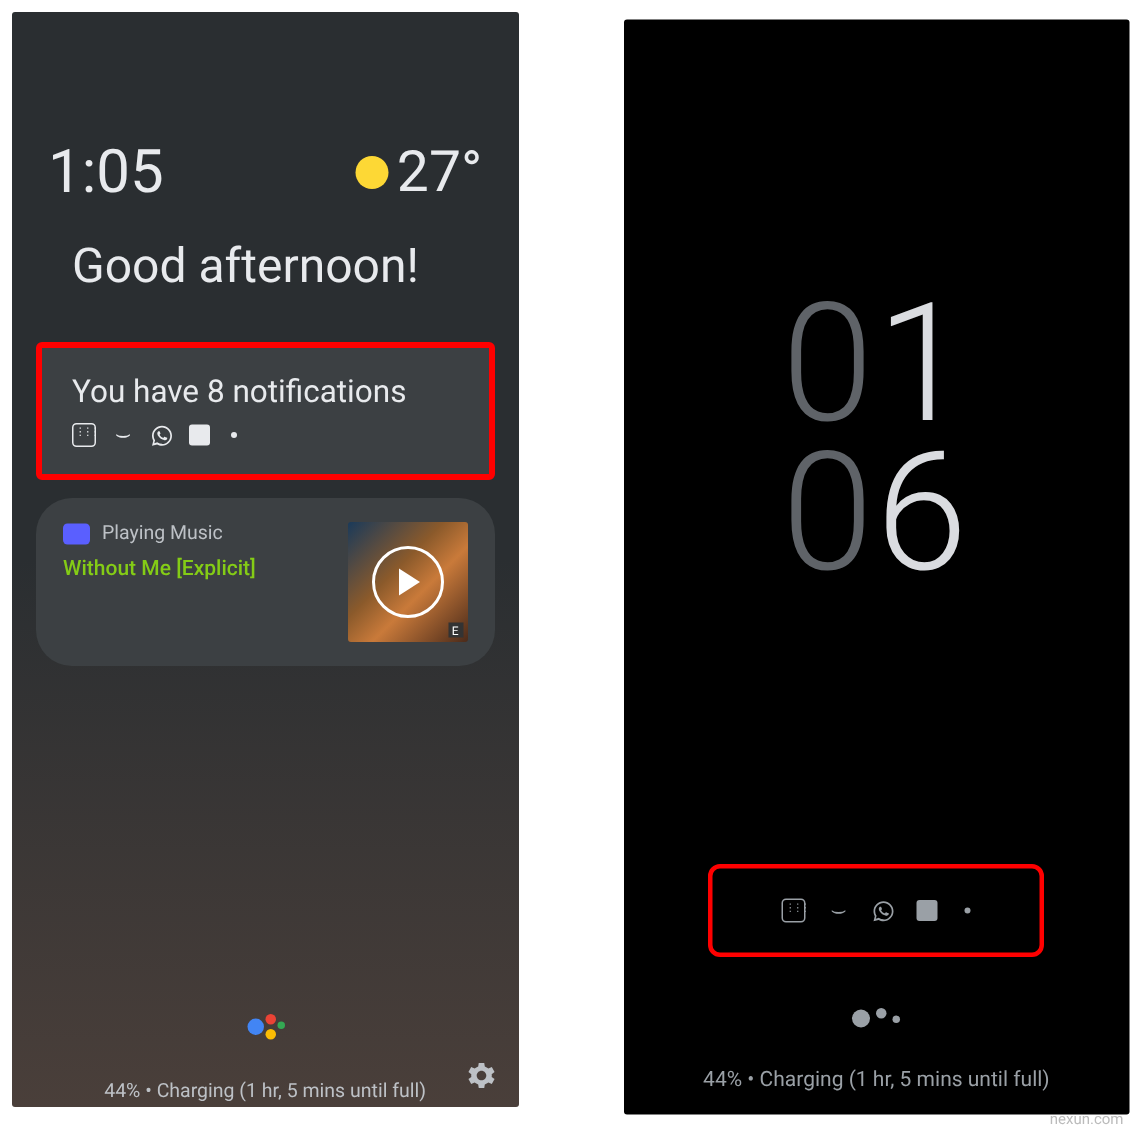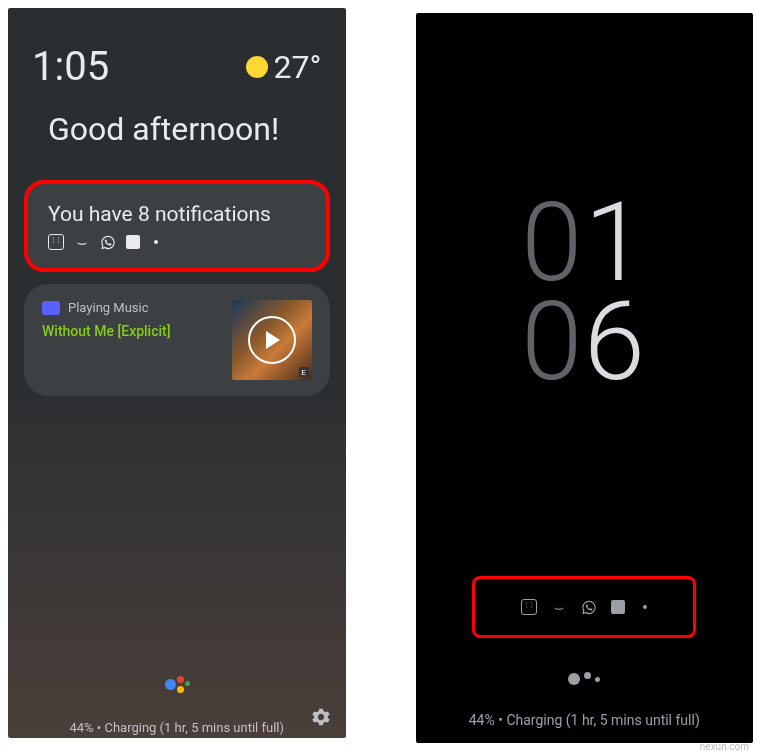--- a/index.html
+++ b/index.html
@@ -25,56 +25,57 @@
     
     .phone-left {
       background: linear-gradient(to bottom, #2a2e31 0%, #2a2e31 50%, #4a3f3a 100%);
       color: #e8eaed;
     }
     .top-row {
       display: flex;
       justify-content: space-between;
       align-items: center;
       padding: 35px 24px 10px 24px;
+      margin-top: 48px;
     }
     .time {
       font-size: 40px;
       font-weight: 400;
       color: #e8eaed;
     }
     .weather {
       display: flex;
       align-items: center;
       gap: 6px;
     }
     .weather-icon {
       width: 22px;
       height: 22px;
       background: #fdd835;
       border-radius: 50%;
     }
     .temp {
-      font-size: 32px;
+      font-size: 38px;
       color: #e8eaed;
     }
     .greeting {
       font-size: 32px;
       padding: 10px 24px 20px 40px;
       color: #e8eaed;
     }
     .card {
       margin: 12px 16px;
       background: #3c4043;
       border-radius: 20px;
       padding: 18px 20px;
       position: relative;
     }
     .highlight {
       border: 4px solid #ff0000;
-      border-radius: 20px;
+      border-radius: 4px;
     }
     .notif-title {
       font-size: 21px;
       color: #e8eaed;
       margin-bottom: 8px;
     }
     .icon-row {
       display: flex;
       align-items: center;
       gap: 10px;

